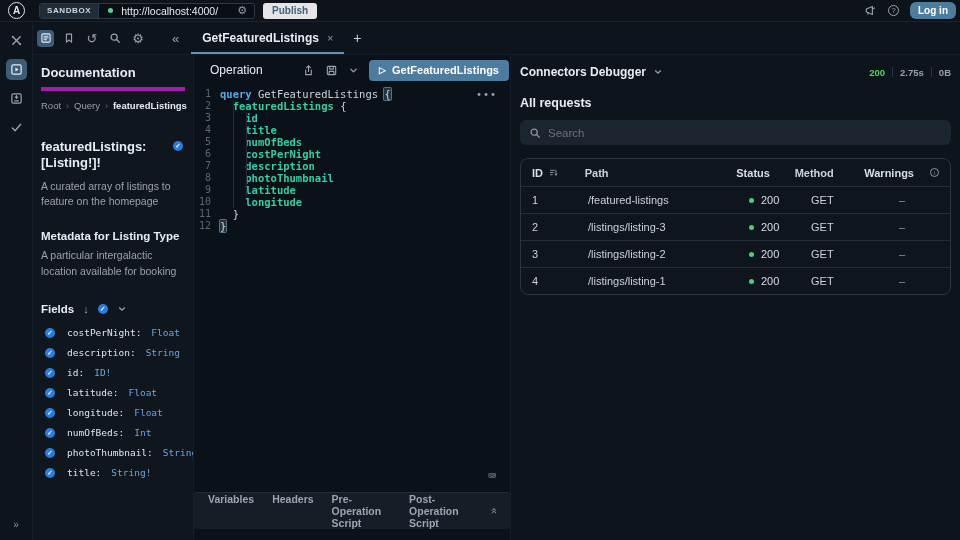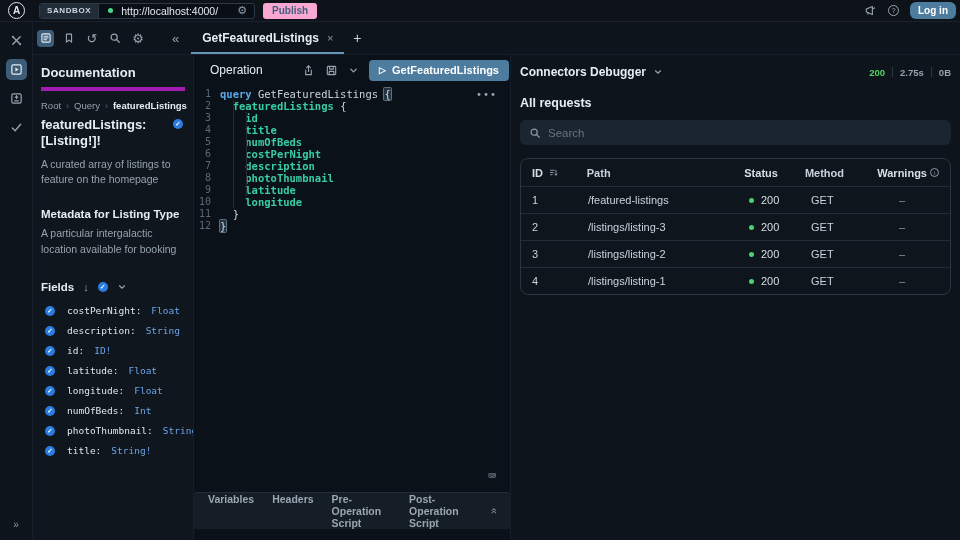--- a/index.html
+++ b/index.html
@@ -10,21 +10,21 @@
 
   
   .topbar{flex:0 0 22px;display:flex;align-items:center;background:#0d1319;border-bottom:1px solid #1a232d}
   .logo-wrap{width:33px;display:flex;justify-content:center}
   .logo{width:17px;height:17px;border:1.6px solid #dfe7ee;border-radius:50%;font-size:10px;font-weight:bold;display:flex;align-items:center;justify-content:center;color:#dfe7ee}
   .url-group{display:flex;align-items:center;height:16px;border:1px solid #2c3947;background:#0a0f15;border-radius:3px;margin-left:6px}
   .sandbox-chip{background:#212c39;height:100%;display:flex;align-items:center;padding:0 7px;font-size:8px;font-weight:bold;letter-spacing:.6px;color:#cdd6de;border-right:1px solid #2c3947;border-radius:2px 0 0 2px}
   .status-dot{width:5px;height:5px;border-radius:50%;background:#4cd98a;margin:0 8px 0 9px}
   .url-text{font-size:10.5px;color:#e3eaf1;padding-right:12px}
   .url-gear{color:#8b98a5;font-size:11px;padding:0 7px;line-height:1}
-  .publish-btn{margin-left:8px;height:16px;padding:0 9px;background:#f9a8d4;color:#44607c;font-size:10px;font-weight:bold;border-radius:3px;display:flex;align-items:center}
+  .publish-btn{margin-left:8px;height:16px;padding:0 9px;background:#e5e5e5;color:#44607c;font-size:10px;font-weight:bold;border-radius:3px;display:flex;align-items:center}
   .topbar-spacer{flex:1}
   .top-icon{color:#9aa6b2;margin-right:11px;display:flex;align-items:center}
   .help-circle{width:11px;height:11px;border:1px solid #9aa6b2;border-radius:50%;font-size:7.5px;display:flex;align-items:center;justify-content:center;color:#9aa6b2}
   .login-btn{height:17px;padding:0 8px;background:#4e7c9e;border-radius:6px;font-size:10px;font-weight:bold;color:#fff;display:flex;align-items:center;margin-right:4px}
 
   
   .below{flex:1;display:flex;min-height:0}
   .sidebar{flex:0 0 33px;background:#0d141b;border-right:1px solid #161f29;display:flex;flex-direction:column;align-items:center;padding-top:8px;position:relative}
   .side-icon{width:21px;height:21px;display:flex;align-items:center;justify-content:center;margin-bottom:8px;color:#97a3af}
   .side-icon.active{background:#3d5c78;border-radius:5px;color:#e6edf3}
@@ -43,21 +43,21 @@
 
   
   .content{flex:1;display:flex;min-height:0}
 
   
   .doc-panel{flex:0 0 161px;background:#0f161e;border-right:1px solid #161f29;padding:8px 8px 0;overflow:hidden}
   .doc-title{font-size:13px;font-weight:bold;padding:2px 0 7px;border-bottom:4px solid #a21caf}
   .breadcrumb{margin-top:9px;font-size:9.5px;color:#93a0ac;display:flex;align-items:center;gap:5px;white-space:nowrap}
   .crumb-sep{color:#5f6c79;font-size:9px}
   .crumb-active{color:#e6edf3;font-weight:bold}
-  .doc-member{margin-top:6px;position:relative;padding-right:18px}
+  .doc-member{margin-top:28px;position:relative;padding-right:18px}
   .doc-member-line{font-size:13px;font-weight:bold;line-height:16px}
   .member-badge{position:absolute;right:2px;top:2px}
   .badge{width:10px;height:10px;border-radius:50%;background:#2b7ce0;color:#fff;font-size:6.5px;font-weight:bold;display:inline-flex;align-items:center;justify-content:center;flex:0 0 10px}
   .doc-desc{margin-top:8px;font-size:10.5px;color:#97a3ae;line-height:1.45}
   .type-heading{margin-top:21px;font-size:11.5px;font-weight:bold}
   .type-desc{margin-top:6px;font-size:10.5px;color:#97a3ae;line-height:1.45}
   .fields-row{margin-top:24px;display:flex;align-items:center;gap:9px}
   .fields-label{font-size:11.5px;font-weight:bold}
   .fields-sort{color:#97a3af;font-size:11px}
   .fields-chevron{color:#97a3af}
@@ -103,21 +103,21 @@
   .search-input::placeholder{color:#66737f}
   .req-table{margin-top:13px;border:1px solid #2b3642;border-radius:8px;overflow:hidden;background:#0e151d}
   .tr{display:flex;align-items:center;height:27px;font-size:11px;padding:0 11px;border-top:1px solid #222d38}
   .tr-head{border-top:none;font-weight:bold;color:#d7dfe7}
   .td{display:flex;align-items:center}
   .td-id{width:56px;gap:6px;color:#c9d3dc}
   .tr-head .td-id{color:#d7dfe7}
   .td-path{width:161px;color:#c9d3dc}
   .td-status{width:62px;gap:7px;color:#d7dfe7}
   .td-method{width:74px;color:#c9d3dc}
-  .td-warn{flex:1;padding-left:14px;color:#8b98a5;gap:3px}
+  .td-warn{flex:1;padding-left:14px;color:#8b98a5;gap:16px}
   .tr-head .td-warn{padding-left:0;color:#d7dfe7}
   .status-dot-green{width:5px;height:5px;border-radius:50%;background:#4ad06e;flex:0 0 5px}
   .info-circle{width:9px;height:9px;border:1px solid #8b98a5;border-radius:50%;font-size:6px;color:#8b98a5;display:inline-flex;align-items:center;justify-content:center;font-weight:normal}
   .sort-icon{color:#97a3af}
 </style>
 </head>
 <body>
 
 <div class="app">
 

